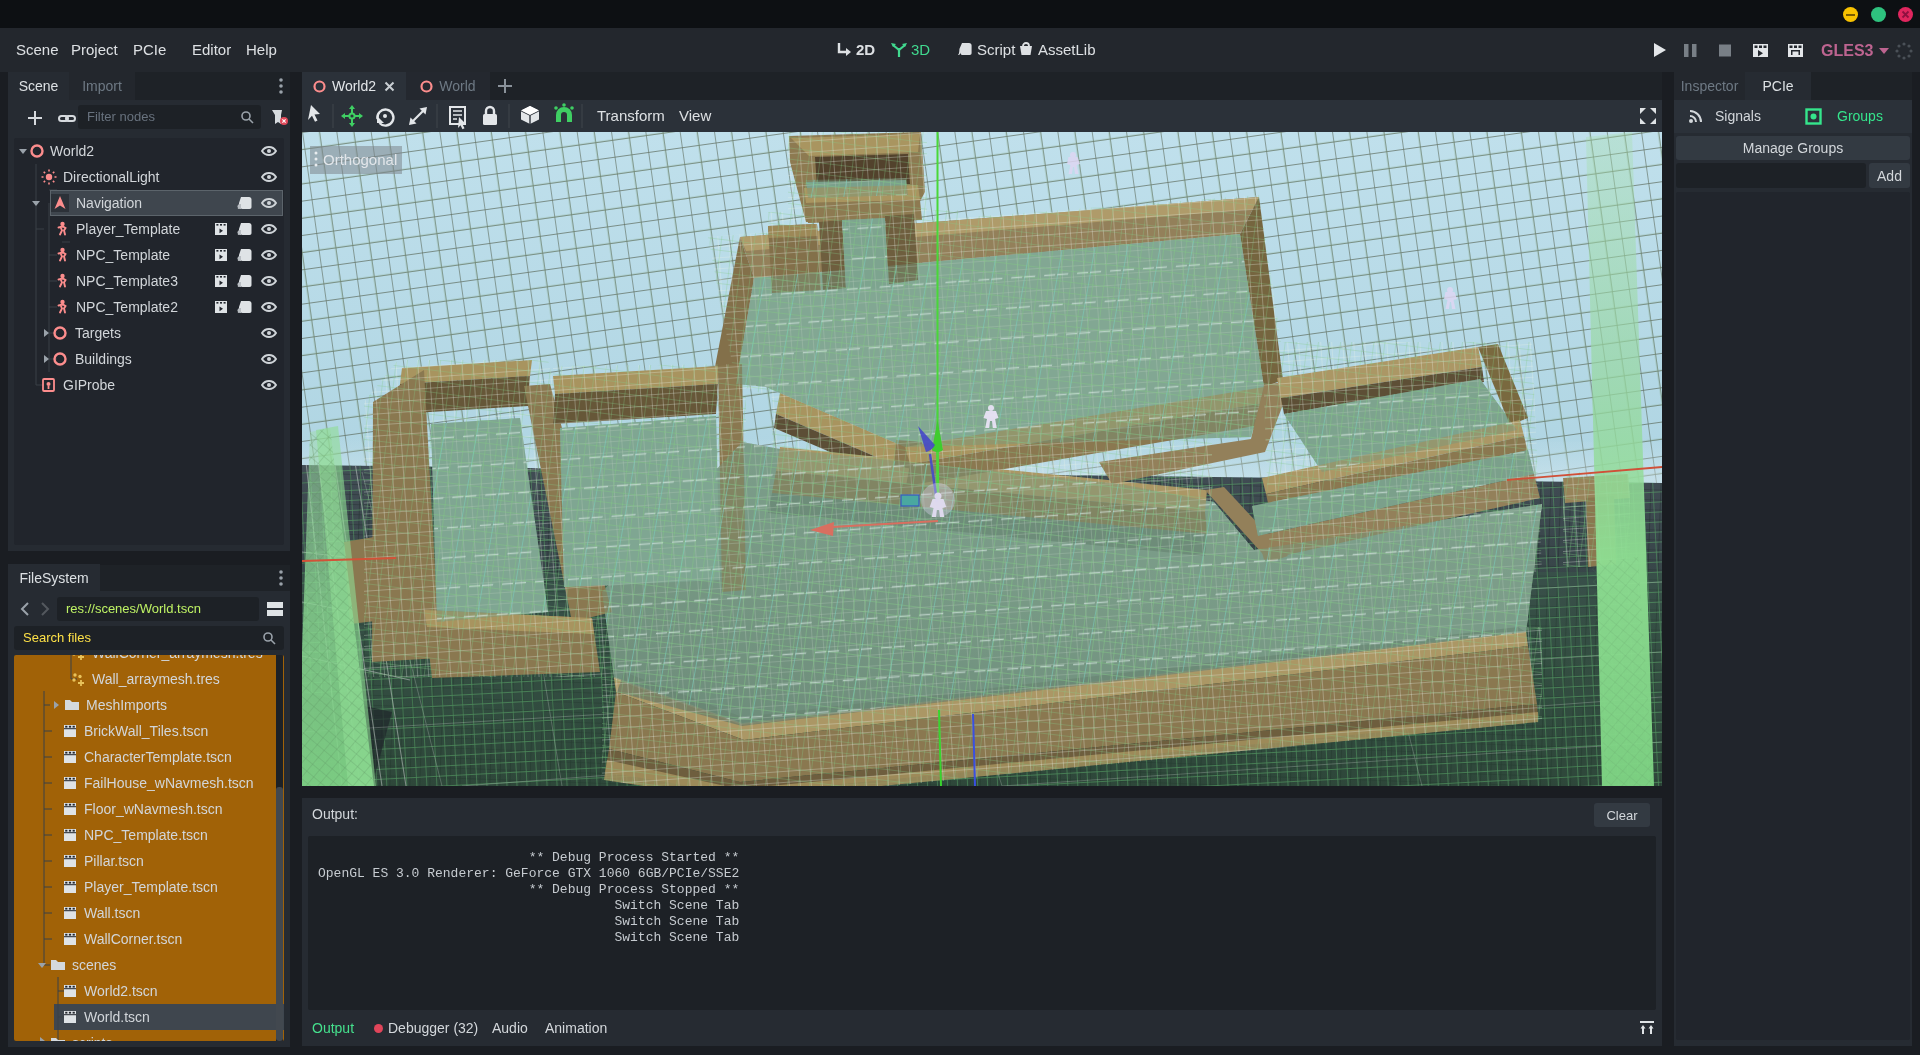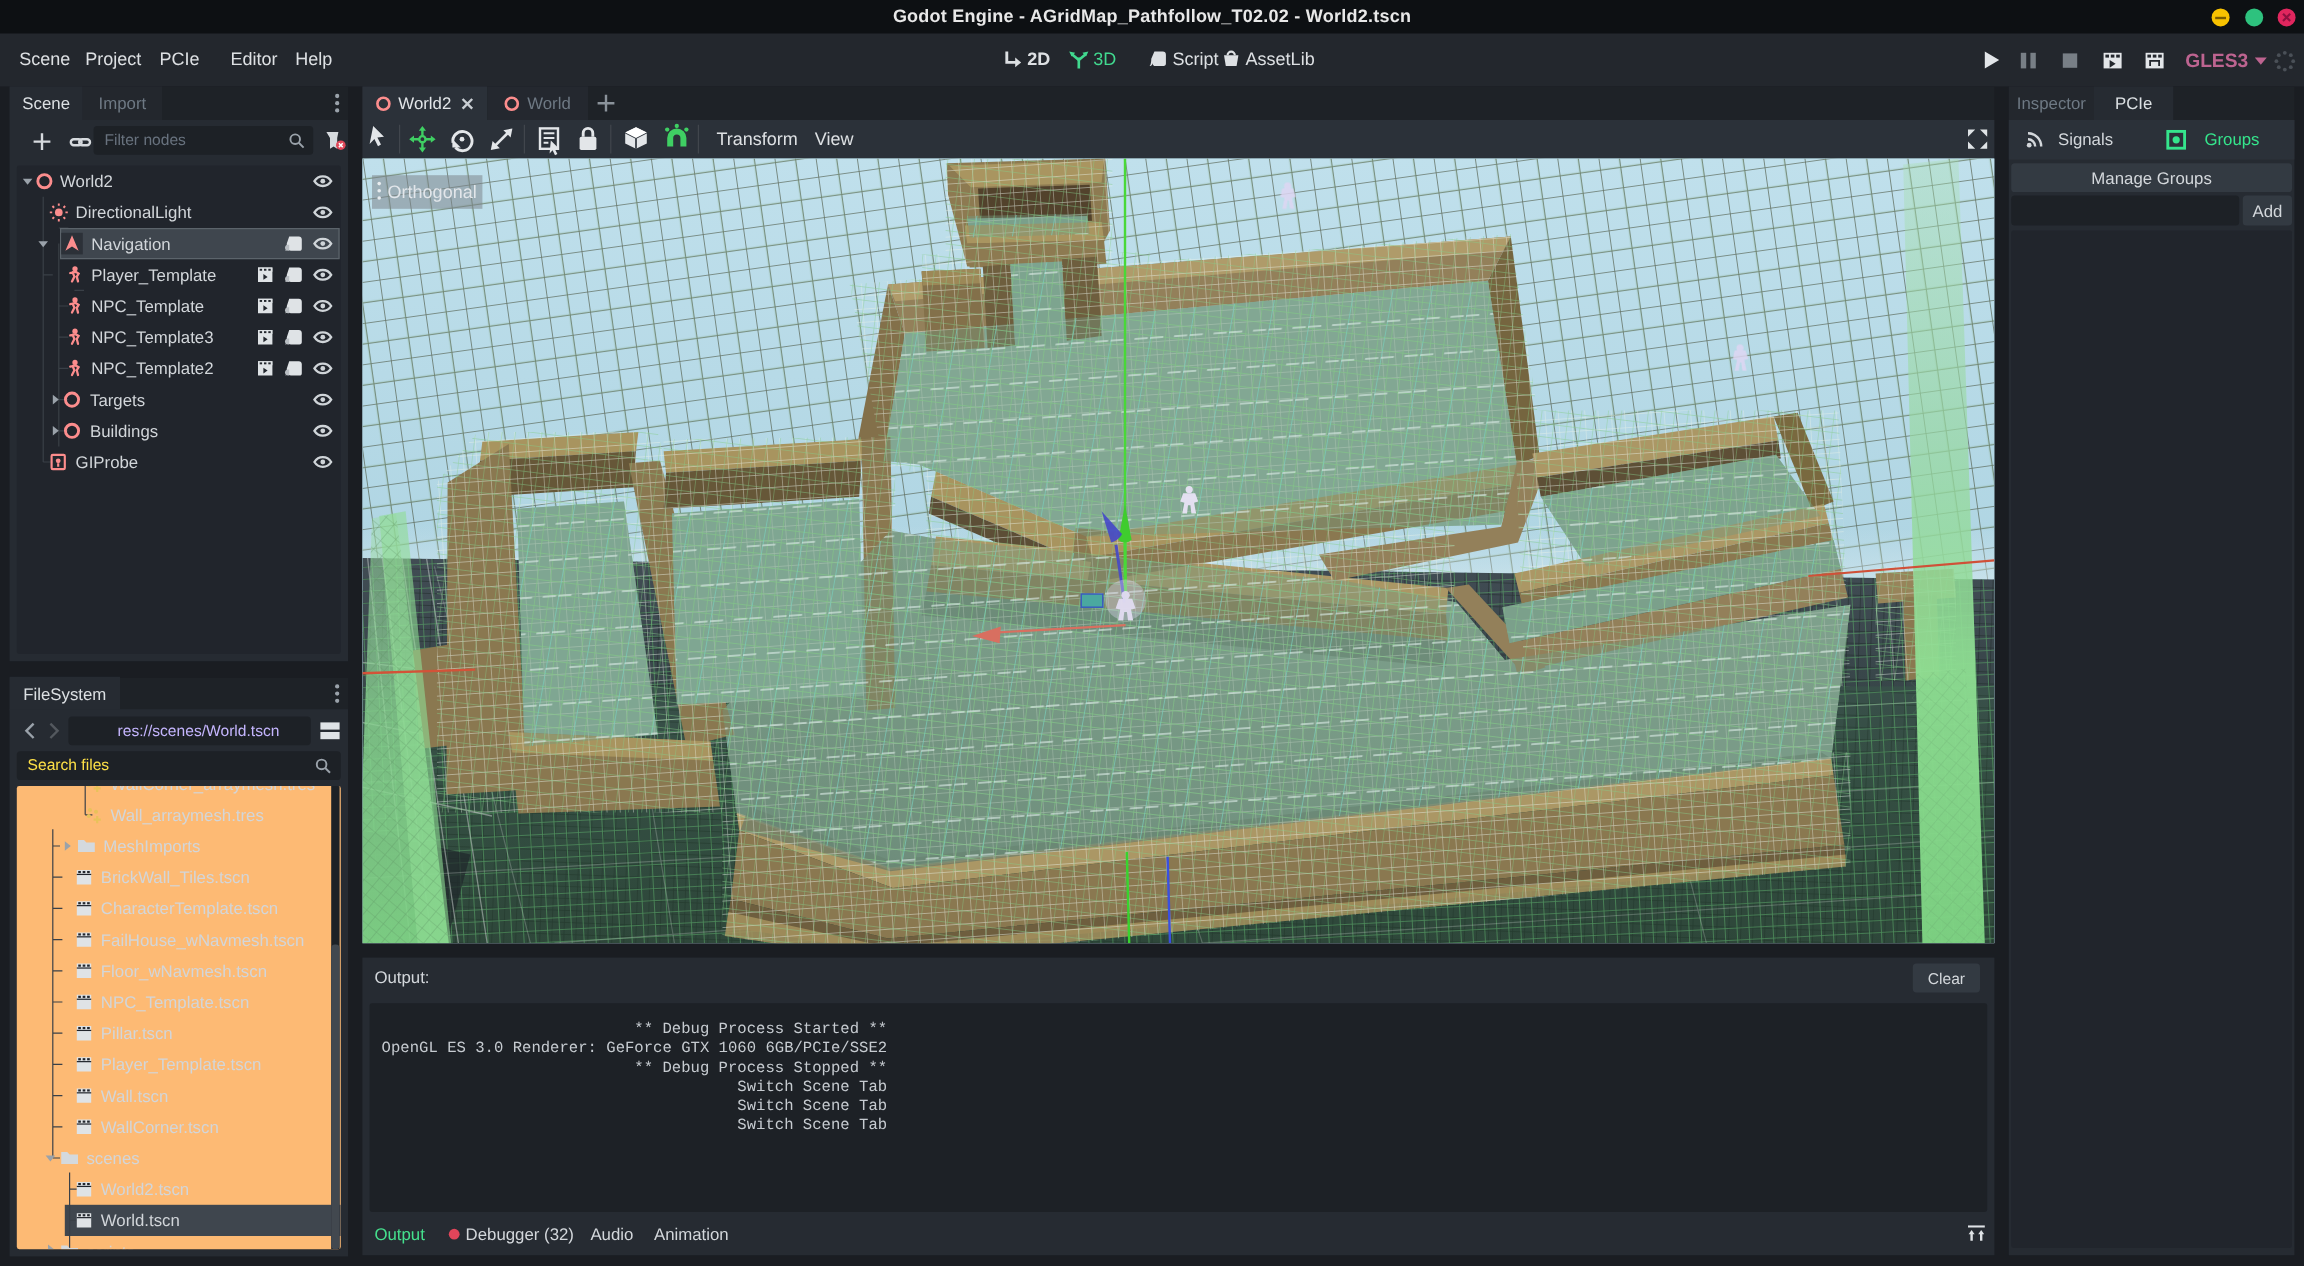--- a/index.html
+++ b/index.html
@@ -16,21 +16,20 @@
 .tab.inactive { background:#23272d; color:#6e7984; }
 .innerbox { position:absolute; background:#1d2126; border-radius:3px; }
 .btn { position:absolute; background:#333a42; border-radius:3px; color:#d3d7db; font-size:13px; display:flex; align-items:center; justify-content:center; }
 svg { display:block; }
 .mono { font-family:"Liberation Mono", monospace; }
 </style>
 </head>
 <body>
 
 <div id="titlebar">
-  <div class="title">Godot Engine - AGridMap_Pathfollow_T02.02 - World2.tscn</div>
   <div class="winbtn" style="left:1843px;background:#f8c200;">
       <div style="position:absolute;left:3px;top:6.5px;width:9px;height:2px;background:#7a5c00;"></div>
     </div>
   <div class="winbtn" style="left:1871px;background:#2ec27e;"></div>
   <div class="winbtn" style="left:1898px;background:#e0265e;">
       <svg width="15" height="15" viewBox="0 0 15 15">
         <path d="M4.5 4.5l6 6M10.5 4.5l-6 6" stroke="#8f1040" stroke-width="1.8"></path>
       </svg>
     </div>
 </div>
@@ -241,38 +240,38 @@
 
 <div class="tabbar" style="left:8px; top:565px; width:282px; height:27px;"></div>
 <div class="tab active" style="left:8px; top:564px; width:92px;">FileSystem</div>
 <div class="panel" id="fspanel" style="left:8px; top:591px; width:282px; height:456px;">
 
   <svg width="34" height="16" style="position:absolute;left:10px;top:10px;" viewBox="0 0 34 16">
       <path d="M10 2L4 8l6 6" stroke="#9aa2aa" stroke-width="2" fill="none"></path>
       <path d="M24 2l6 6-6 6" stroke="#53585e" stroke-width="2" fill="none"></path>
     </svg>
   <div class="innerbox" style="left:49px; top:6px; width:202px; height:24px;">
-    <span style="position:absolute;left:9px;top:4px;font-size:13px;color:#c4b5fd;margin-left:32px;">res://scenes/World.tscn</span>
+    <span style="position:absolute;left:9px;top:4px;font-size:13px;color:#bef264;">res://scenes/World.tscn</span>
   </div>
   <svg width="22" height="22" style="position:absolute;left:256px;top:7px;" viewBox="0 0 22 22">
       <g fill="#dfe3e6">
         <rect x="3" y="4" width="16" height="6"></rect>
         <rect x="3" y="12" width="16" height="6"></rect>
       </g>
     </svg>
 
   <div class="innerbox" style="left:6px; top:35px; width:270px; height:24px;">
     <span style="position:absolute;left:9px;top:4px;font-size:13px;color:#fde047;">Search files</span>
     <svg width="14" height="14" style="position:absolute;right:8px;top:5px;" viewBox="0 0 14 14">
         <circle cx="6" cy="6" r="4" stroke="#9aa2aa" stroke-width="1.6" fill="none"></circle>
         <path d="M9 9l4 4" stroke="#9aa2aa" stroke-width="1.6"></path>
       </svg>
   </div>
 
-  <div class="innerbox" style="left:6px; top:64px; width:270px; height:386px; background:#fdba74; border-radius:2px; overflow:hidden;" id="fstree">
+  <div class="innerbox" style="left:6px; top:64px; width:270px; height:386px; background:#a16207; border-radius:2px; overflow:hidden;" id="fstree">
     <div style="position:absolute;left:40px;top:349px;width:230px;height:26px;background:#3f464e;"></div>
     <svg width="270" height="386" style="position:absolute;left:0;top:0;" viewBox="0 0 270 386">
       <defs>
         <g id="clap">
             <path d="M-6-6h12v12h-12z" fill="#dfe3e6"></path>
             <g fill="#21252c">
               <rect x="-4.8" y="-5.2" width="2.2" height="1.8"></rect>
               <rect x="-1.1" y="-5.2" width="2.2" height="1.8"></rect>
               <rect x="2.6" y="-5.2" width="2.2" height="1.8"></rect>
             </g>

